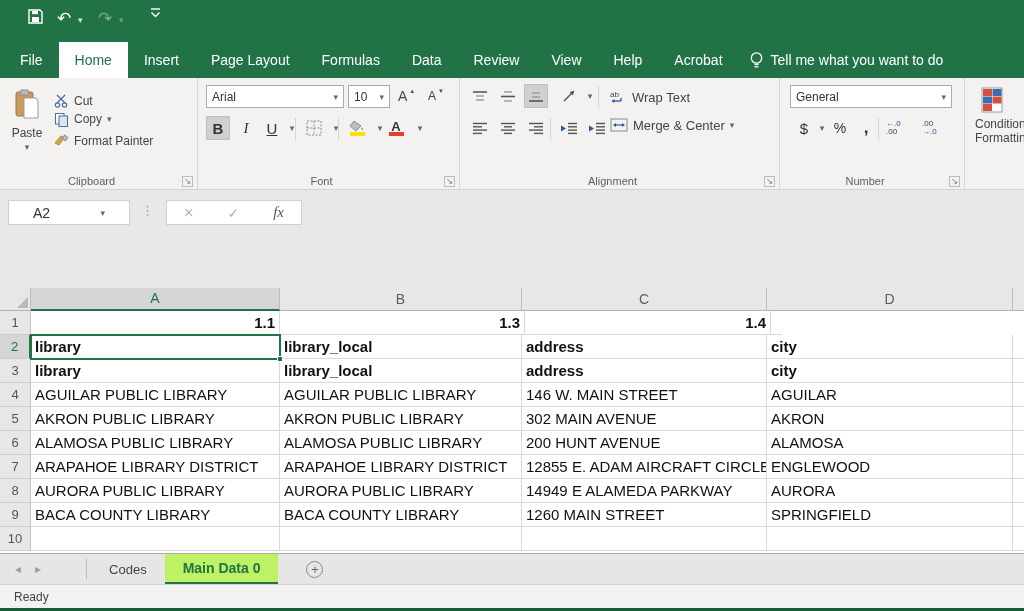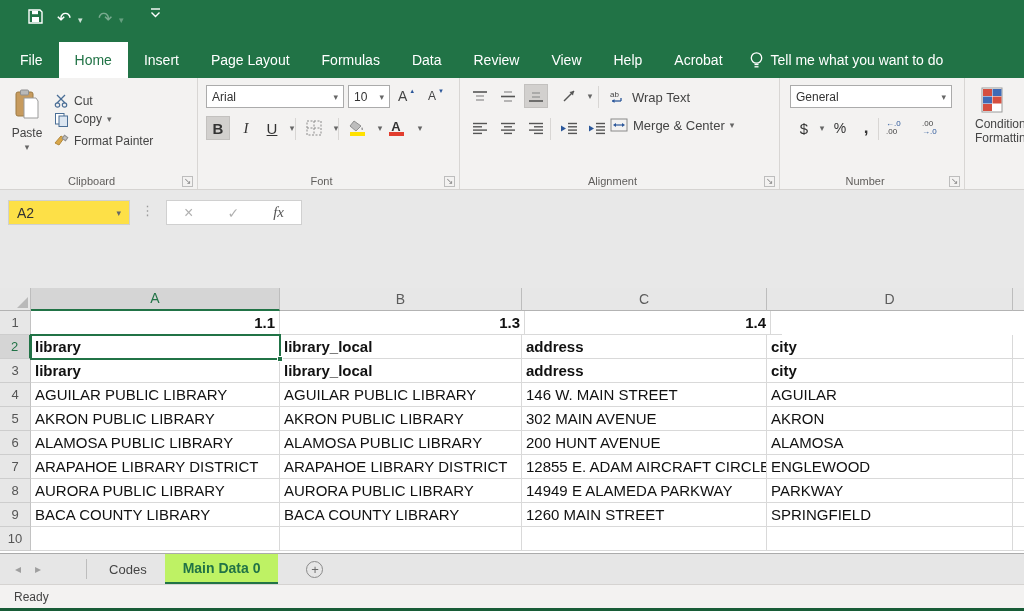--- a/index.html
+++ b/index.html
@@ -36,22 +36,22 @@
   .vsep { position:absolute; top:40px; width:1px; height:22px; background:#d8d6d4; }
   .bigbtn { position:absolute; left:5px; top:5px; width:44px; height:90px; display:flex; flex-direction:column;
     align-items:center; font-size:12px; color:#444; }
   .minitxt { font-size:8px; line-height:8px; color:#444; text-align:left; }
   .blue { color:#2b579a; }
   .red-bar { display:block; width:15px; height:4px; background:#e23d2e; margin-top:-1px; }
   .yel-bar { display:block; width:15px; height:4px; background:#ffe100; margin-top:0px; }
 
   
   #fbar { position:absolute; left:0; top:190px; width:1024px; height:98px; background:#e8e8e8; }
-  #namebox { position:absolute; left:8px; top:10px; width:122px; height:25px; background:#fde047;
-    border:1px solid #d0d0d0; font-size:14px; color:#333; display:flex; align-items:center; padding:0 8px; }
+  #namebox { position:absolute; left:8px; top:10px; width:122px; height:25px; background:#ffffff;
+    border:1px solid #d0d0d0; font-size:14px; color:#333; display:flex; align-items:center; padding:0 24px; }
   #fdots { position:absolute; left:141px; top:13px; color:#9a9a9a; font-size:13px; }
   #fbuttons { position:absolute; left:166px; top:10px; width:136px; height:25px; background:#fff;
     border:1px solid #d0d0d0; display:flex; align-items:center; justify-content:space-around; }
   #finput { position:absolute; left:306px; top:3px; width:718px; height:80px; background:#fff;
     border:1px solid #d8d8d8; font-size:14px; color:#444; padding:5px 10px; white-space:nowrap; overflow:hidden; }
   .fx { font-family:"Liberation Serif", serif; font-style:italic; font-size:15px; color:#555; }
 
   
   #grid { position:absolute; left:0; top:288px; width:1024px; height:265px; background:#fff; }
   .hrow { display:flex; height:23px; }
@@ -461,21 +461,21 @@
     <div class="cell wC">12855 E. ADAM AIRCRAFT CIRCLE</div>
     <div class="cell wD">ENGLEWOOD</div>
     <div class="cell wE"></div>
   </div>
 
   <div class="row">
     <div class="rnum">8</div>
     <div class="cell wA">AURORA PUBLIC LIBRARY</div>
     <div class="cell wB">AURORA PUBLIC LIBRARY</div>
     <div class="cell wC">14949 E ALAMEDA PARKWAY</div>
-    <div class="cell wD">PARKWAY</div>
+    <div class="cell wD">AURORA</div>
     <div class="cell wE"></div>
   </div>
 
   <div class="row">
     <div class="rnum">9</div>
     <div class="cell wA">BACA COUNTY LIBRARY</div>
     <div class="cell wB">BACA COUNTY LIBRARY</div>
     <div class="cell wC">1260 MAIN STREET</div>
     <div class="cell wD">SPRINGFIELD</div>
     <div class="cell wE"></div>

